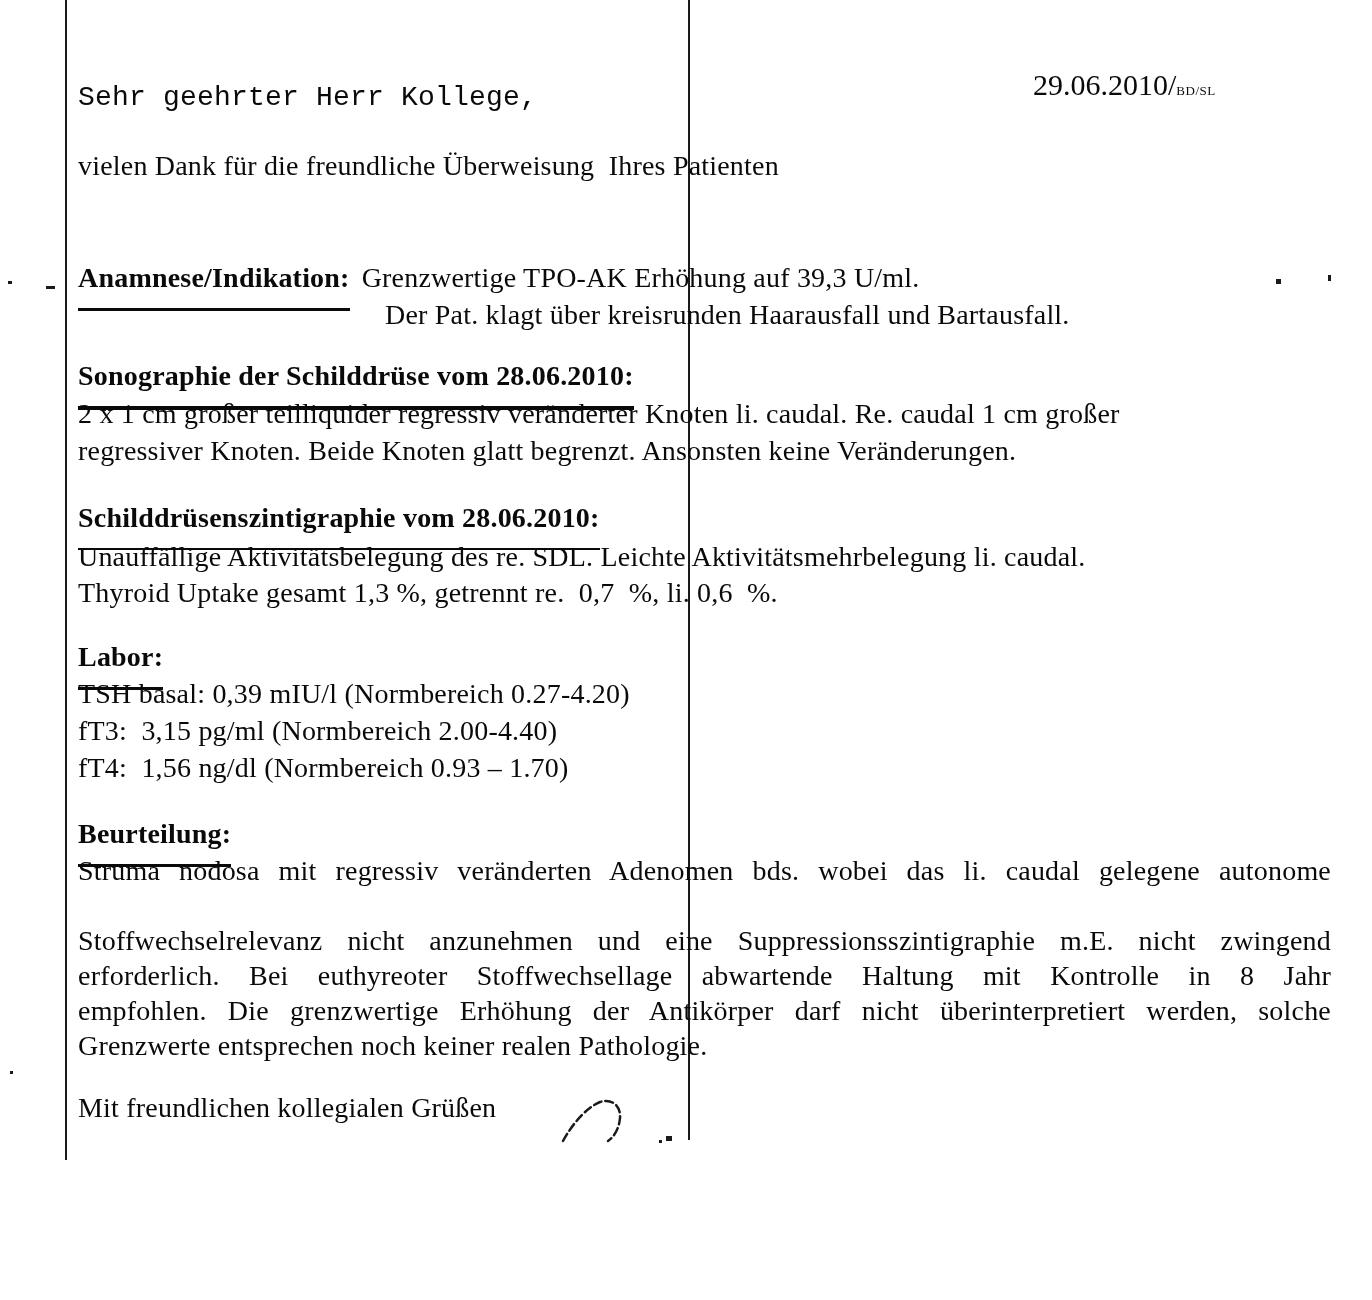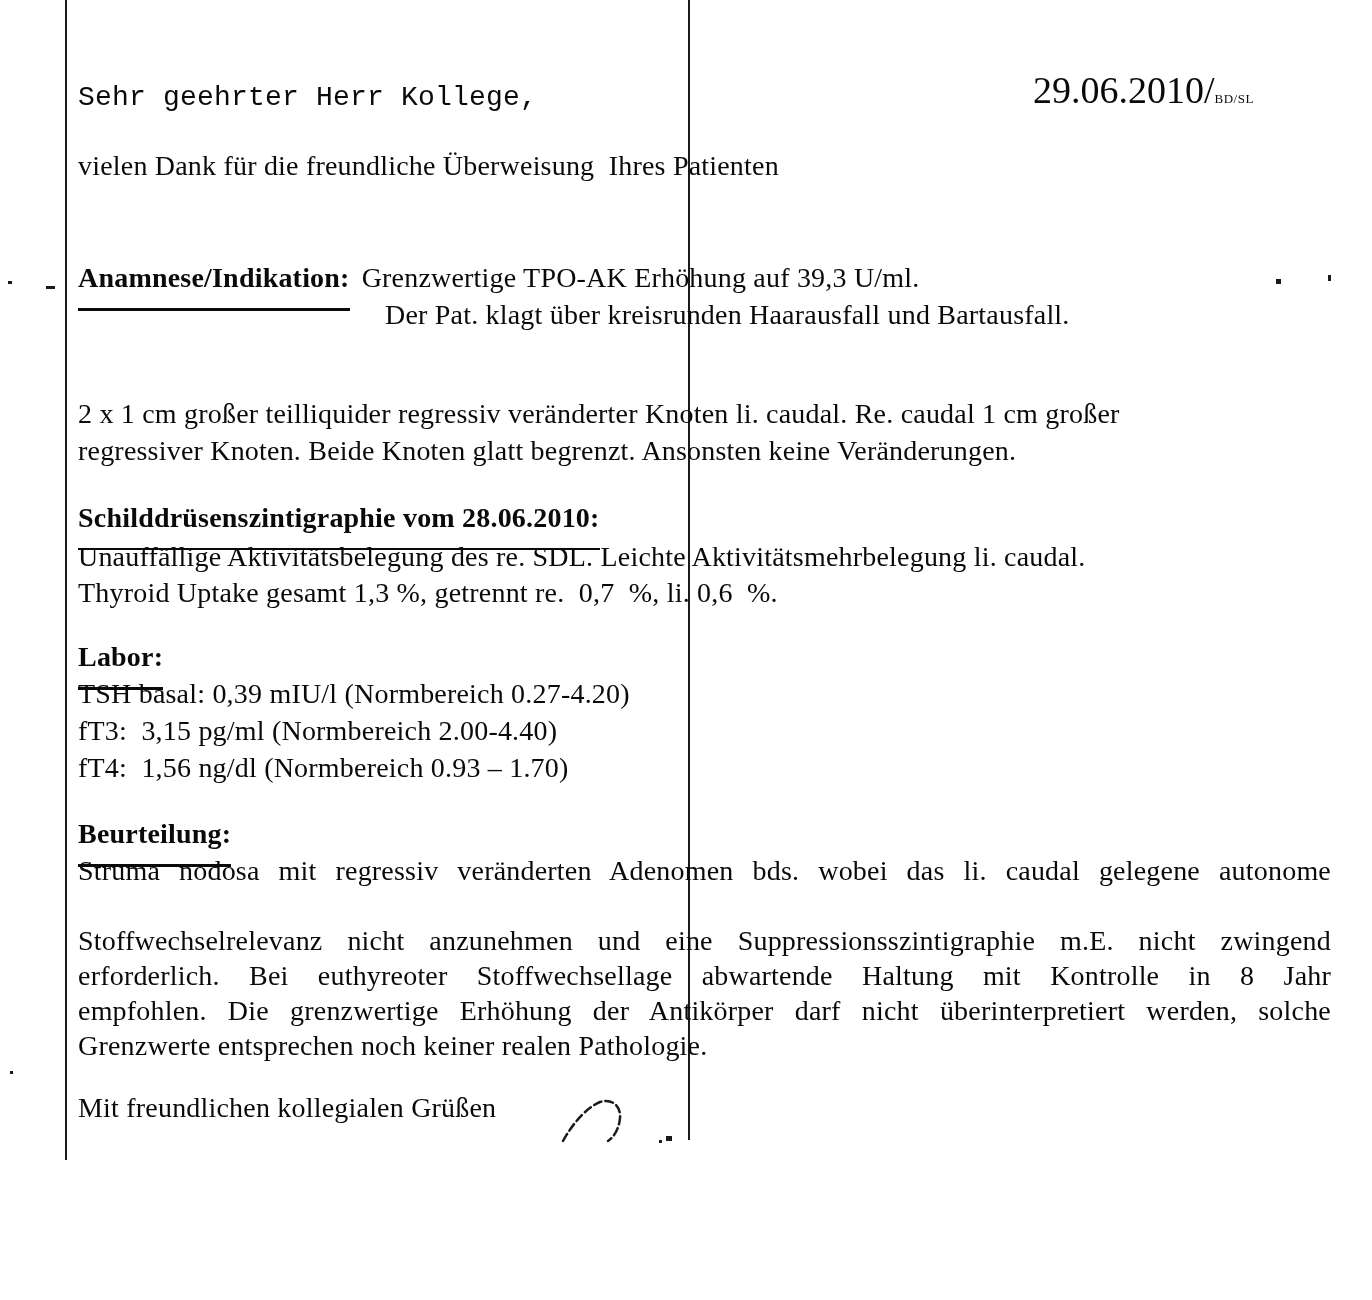--- a/index.html
+++ b/index.html
@@ -36,21 +36,21 @@
   .heading.thick { border-bottom-width: 4px; }
   .heading.thin  { border-bottom-width: 2px; }
   .vline {
     position: absolute;
     width: 2px;
     background: #1a1a1a;
   }
   .vline.left   { left: 65px;  top: 0; height: 1160px; }
   .vline.middle { left: 688px; top: 0; height: 1140px; }
   .date-line { position: absolute; left: 1005px; top: 36px; white-space: pre; }
-  .date-main   { font-size: 38px; }
+  .date-main   { font-size: 30px; }
   .date-suffix { font-size: 13px; letter-spacing: 0.5px; text-align: center; }
   .noise { position: absolute; background: #1a1a1a; }
   .signature { position: absolute; left: 0; top: 0; width: 1372px; height: 1300px; pointer-events: none; }
 </style>
 </head>
 <body>
 
 <div class="page">
 
   <div class="vline left"></div>
@@ -59,20 +59,21 @@
   <div class="date-line">
     <span class="date-main">29.06.2010/</span><span class="date-suffix">BD/SL</span>
   </div>
 
   <div class="line" style="left:78px; top:82px;font-family:Liberation Mono, monospace;">Sehr geehrter Herr Kollege,</div>
   <div class="line" style="left:78px; top:150px;">vielen Dank für die freundliche Überweisung  Ihres Patienten</div>
 
   <div class="line" style="left:78px; top:262px;"><span class="heading">Anamnese/Indikation:</span><span style="padding-left:12px;text-align:right;">Grenzwertige TPO-AK Erhöhung auf 39,3 U/ml.</span></div>
   <div class="line" style="left:385px; top:299px;">Der Pat. klagt über kreisrunden Haarausfall und Bartausfall.</div>
 
+  <div class="line" style="left:78px; top:360px;"><span class="heading thick">Sonographie der Schilddrüse vom 28.06.2010:</span></div>
   <div class="line" style="left:78px; top:398px;">2 x 1 cm großer teilliquider regressiv veränderter Knoten li. caudal. Re. caudal 1 cm großer</div>
   <div class="line" style="left:78px; top:435px;">regressiver Knoten. Beide Knoten glatt begrenzt. Ansonsten keine Veränderungen.</div>
 
   <div class="line" style="left:78px; top:502px;"><span class="heading thin">Schilddrüsenszintigraphie vom 28.06.2010:</span></div>
   <div class="line" style="left:78px; top:541px;">Unauffällige Aktivitätsbelegung des re. SDL. Leichte Aktivitätsmehrbelegung li. caudal.</div>
   <div class="line" style="left:78px; top:577px;">Thyroid Uptake gesamt 1,3 %, getrennt re.  0,7  %, li. 0,6  %.</div>
 
   <div class="line" style="left:78px; top:641px;"><span class="heading">Labor:</span></div>
   <div class="line" style="left:78px; top:678px;">TSH basal: 0,39 mIU/l (Normbereich 0.27-4.20)</div>
   <div class="line" style="left:78px; top:715px;">fT3:  3,15 pg/ml (Normbereich 2.00-4.40)</div>

